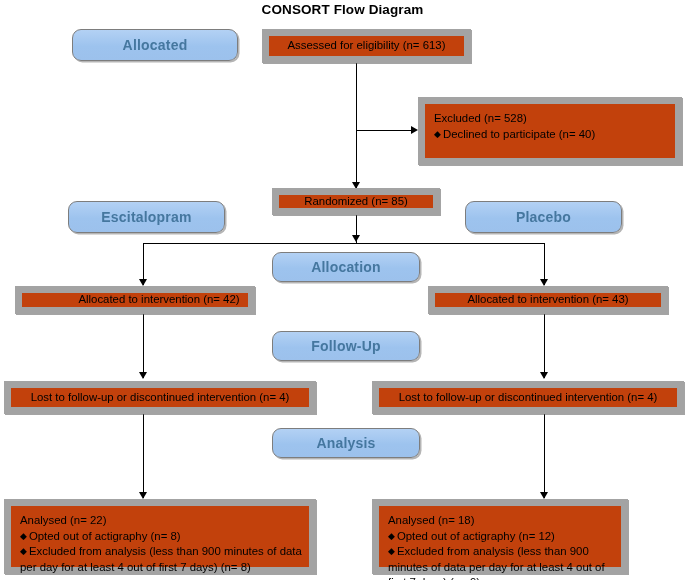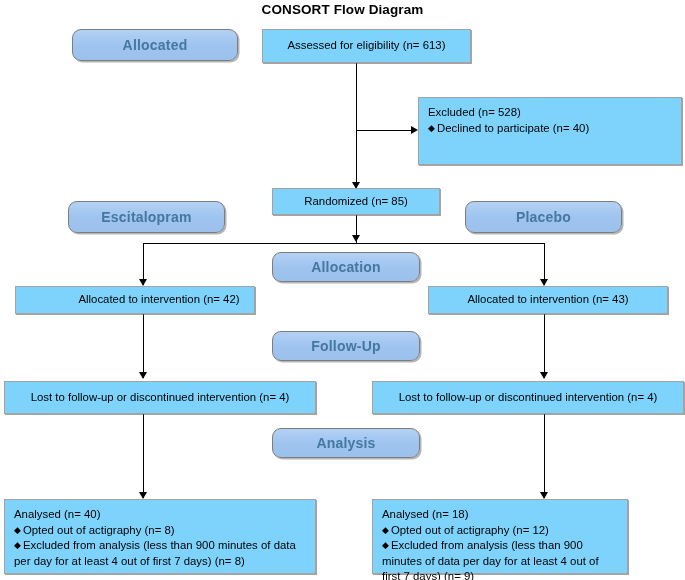--- a/index.html
+++ b/index.html
@@ -22,22 +22,22 @@
     text-align: center;
     font-size: 13.5px;
     font-weight: bold;
     line-height: 20px;
     letter-spacing: 0.1px;
   }
 
   
   .node {
     position: absolute;
-    background: #7dd3fc;
-    border: 1px solid #a3a3a3;
+    background: #c2410c;
+    border: 7px solid #a3a3a3;
     box-shadow: 1px 1px 0 rgba(90,90,90,0.55);
     font-size: 11.4px;
     line-height: 15.5px;
     color: #000;
   }
   .node.center {
     display: flex;
     align-items: center;
     justify-content: center;
     text-align: center;
@@ -180,21 +180,21 @@
 
 <div class="node center" style="left:4px; top:381px; width:312px; height:33px;">
   <span class="line">Lost to follow-up or discontinued intervention (n= 4)</span>
 </div>
 
 <div class="node center" style="left:372px; top:381px; width:312px; height:33px;">
   <span class="line">Lost to follow-up or discontinued intervention (n= 4)</span>
 </div>
 
 <div class="node listbox" style="left:4px; top:499px; width:312px; height:75px;">
-  <span class="line">Analysed (n= 40)</span>
+  <span class="line">Analysed (n= 22)</span>
   <span class="bullet-line"><span class="dia">◆</span><span>Opted out of actigraphy (n= 8)</span></span>
   <span class="bullet-line wrap2"><span class="dia">◆</span><span>Excluded from analysis (less than 900 minutes of data per day for at least 4 out of first 7 days) (n= 8)</span></span>
 </div>
 
 <div class="node listbox" style="left:372px; top:499px; width:256px; height:75px;">
   <span class="line">Analysed (n= 18)</span>
   <span class="bullet-line"><span class="dia">◆</span><span>Opted out of actigraphy (n= 12)</span></span>
   <span class="bullet-line wrap2"><span class="dia">◆</span><span>Excluded from analysis (less than 900 minutes of data per day for at least 4 out of first 7 days) (n= 9)</span></span>
 </div>
 

